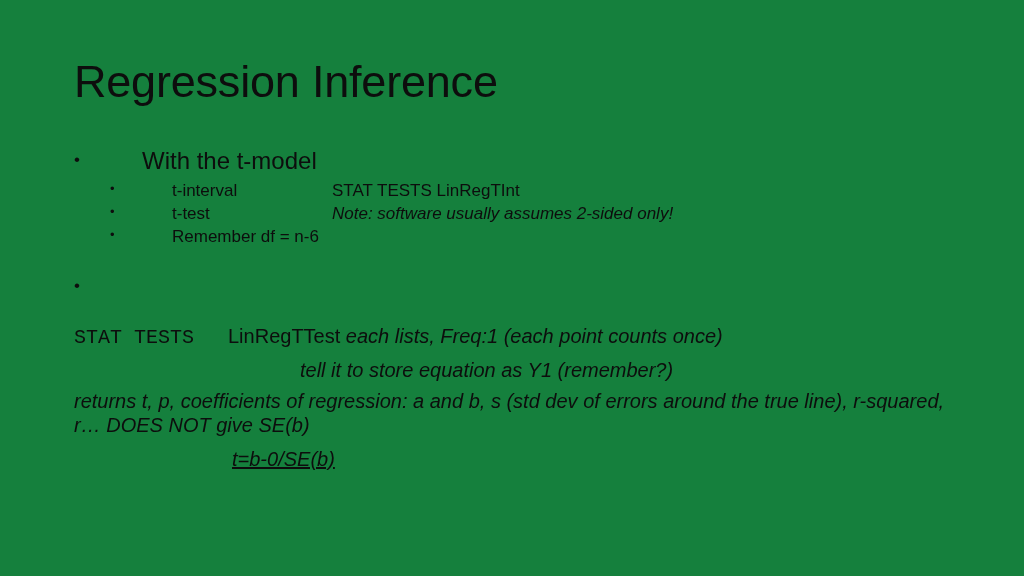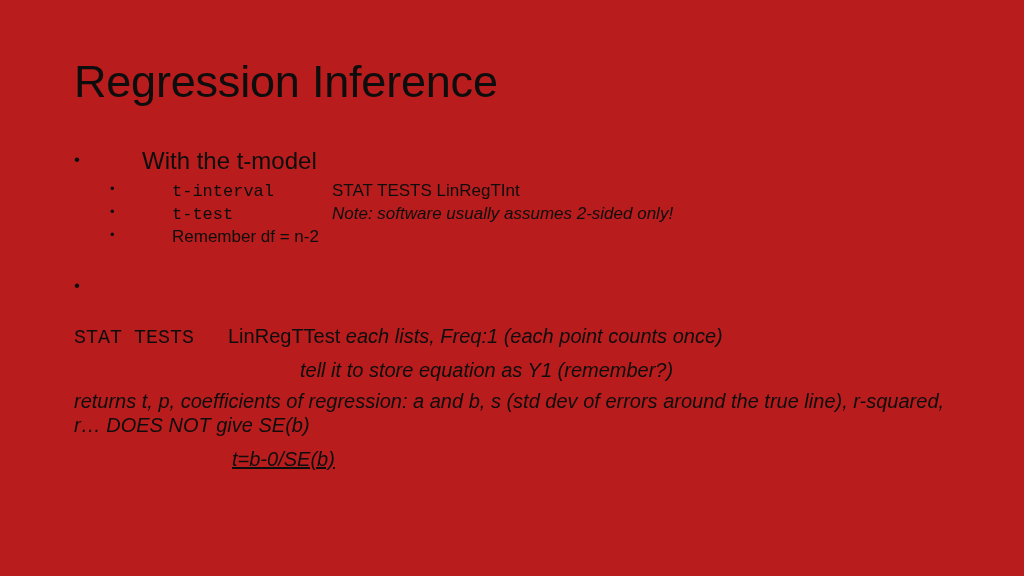--- a/index.html
+++ b/index.html
@@ -12,21 +12,21 @@
     background: #ffffff;
     font-family: "Liberation Sans", sans-serif;
     color: #0d0d0d;
     overflow: hidden;
   }
 
   .slide {
     position: relative;
     width: 1024px;
     height: 576px;
-    background: #b91c1c;
+    background: #15803d;
   }
 
   
   .slide-title {
     position: absolute;
     left: 74px;
     top: 55px;
     width: 880px;
     font-size: 45px;
     line-height: 54px;
@@ -83,21 +83,20 @@
     font-size: 13px;
     position: relative;
     top: -3px;
   }
 
   
   .tabcol {
     display: inline-block;
     width: 160px;
     vertical-align: baseline;
-    font-family: Liberation Mono, monospace;
   }
 
   .it {
     font-style: italic;
   }
 
   .spacer-lg {
     height: 26px;
   }
 
@@ -155,21 +154,21 @@
 
     <div class="bullet-row lvl2">
       <span class="bullet-mark">•</span>
       <span class="bullet-text">
         <span class="tabcol">t-test</span><span class="it">Note: software usually assumes 2-sided only!</span>
       </span>
     </div>
 
     <div class="bullet-row lvl2">
       <span class="bullet-mark">•</span>
-      <span class="bullet-text">Remember df = n-2</span>
+      <span class="bullet-text">Remember df = n-6</span>
     </div>
 
     <div class="spacer-lg"></div>
 
     <div class="bullet-row lvl1">
       <span class="bullet-mark">•</span>
     </div>
 
     <div class="gap-a"></div>
 

